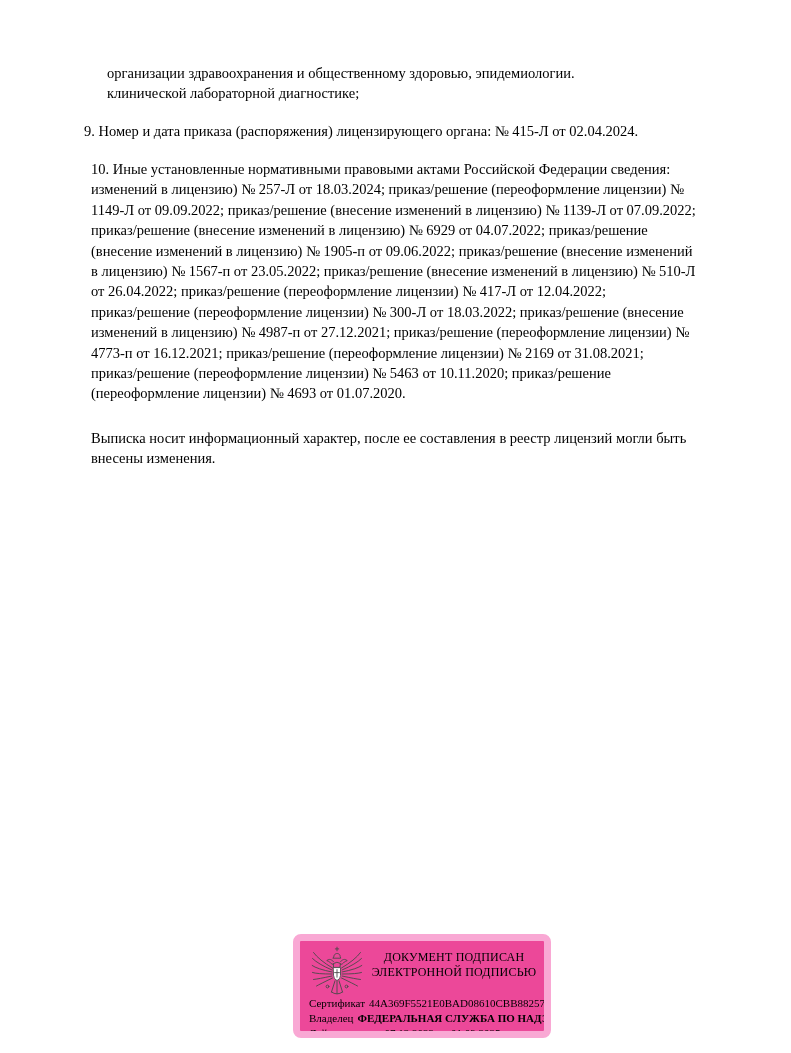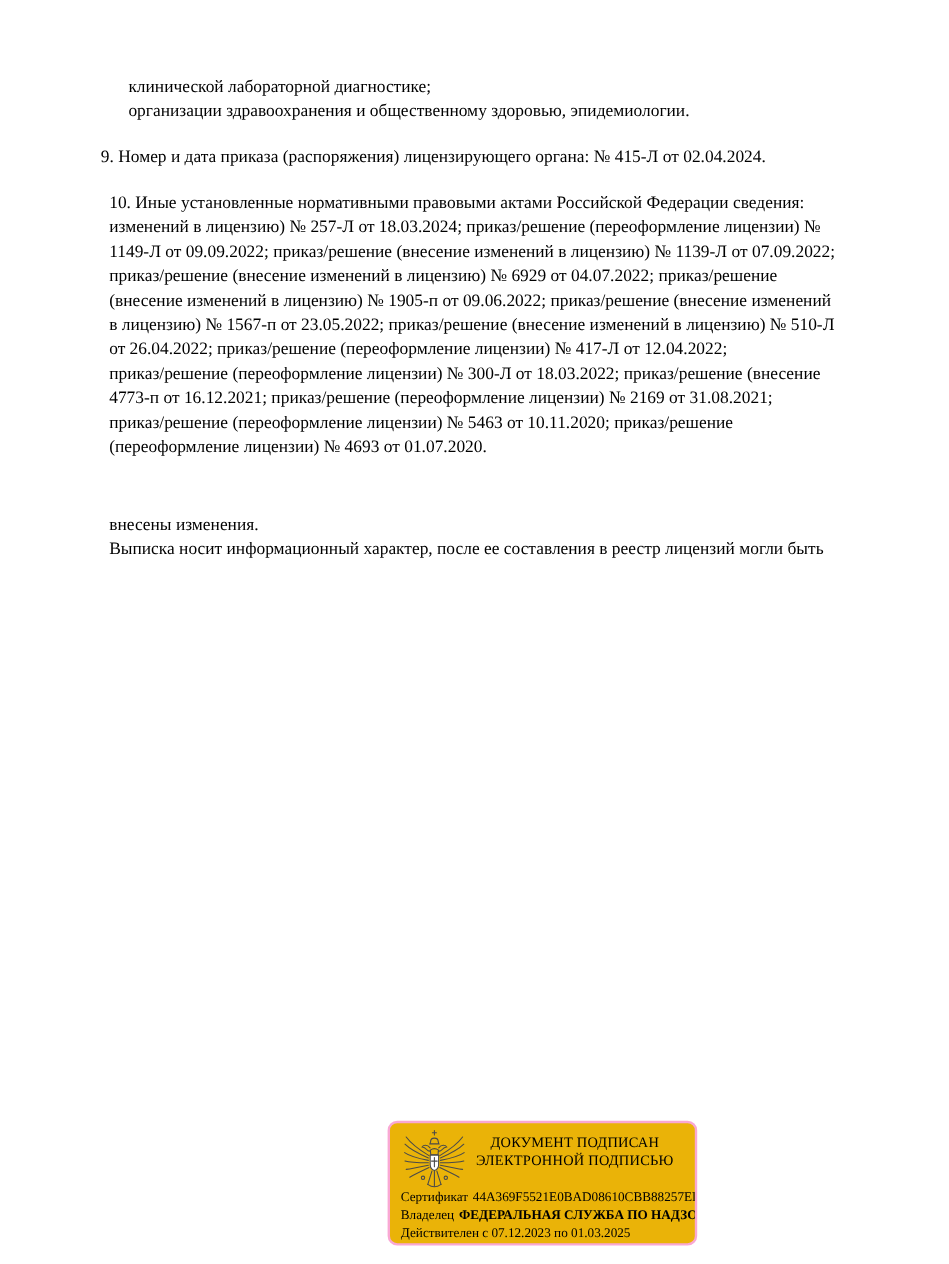--- a/index.html
+++ b/index.html
@@ -28,26 +28,25 @@
   #item10      { left: 91px;  top: 159px; }
   #note        { left: 91px;  top: 428px; }
 
   
   .stamp {
     position: absolute;
     left: 293px;
     top: 934px;
     width: 258px;
     height: 104px;
-    border: 2px solid #f9a8d4;
+    border: 7px solid #f9a8d4;
     border-radius: 8px;
     box-sizing: border-box;
-    background: #eab308;
+    background: #ec4899;
     overflow: hidden;
-    margin-left: 30px;
   }
   .stamp-emblem {
     position: absolute;
     left: 11px;
     top: 5px;
     width: 52px;
     height: 50px;
   }
   .stamp-emblem svg { width: 100%; height: 100%; }
   .stamp-title {
@@ -69,45 +68,46 @@
     line-height: 15.2px;
   }
   .stamp-info .line { overflow: hidden; }
   .stamp-label { margin-right: 4px; }
   .owner-value { font-weight: bold; }
 </style>
 </head>
 <body>
 
 <div class="textblock" id="continuation">
+  <div class="line">организации здравоохранения и общественному здоровью, эпидемиологии.</div>
   <div class="line">клинической лабораторной диагностике;</div>
-  <div class="line">организации здравоохранения и общественному здоровью, эпидемиологии.</div>
 </div>
 
 <div class="textblock" id="item9">
   <div class="line">9. Номер и дата приказа (распоряжения) лицензирующего органа: № 415-Л от 02.04.2024.</div>
 </div>
 
 <div class="textblock" id="item10">
   <div class="line">10. Иные установленные нормативными правовыми актами Российской Федерации сведения:</div>
   <div class="line">изменений в лицензию) № 257-Л от 18.03.2024; приказ/решение (переоформление лицензии) №</div>
   <div class="line">1149-Л от 09.09.2022; приказ/решение (внесение изменений в лицензию) № 1139-Л от 07.09.2022;</div>
   <div class="line">приказ/решение (внесение изменений в лицензию) № 6929 от 04.07.2022; приказ/решение</div>
   <div class="line">(внесение изменений в лицензию) № 1905-п от 09.06.2022; приказ/решение (внесение изменений</div>
   <div class="line">в лицензию) № 1567-п от 23.05.2022; приказ/решение (внесение изменений в лицензию) № 510-Л</div>
   <div class="line">от 26.04.2022; приказ/решение (переоформление лицензии) № 417-Л от 12.04.2022;</div>
   <div class="line">приказ/решение (переоформление лицензии) № 300-Л от 18.03.2022; приказ/решение (внесение</div>
+  <div class="line">изменений в лицензию) № 4987-п от 27.12.2021; приказ/решение (переоформление лицензии) №</div>
   <div class="line">4773-п от 16.12.2021; приказ/решение (переоформление лицензии) № 2169 от 31.08.2021;</div>
   <div class="line">приказ/решение (переоформление лицензии) № 5463 от 10.11.2020; приказ/решение</div>
   <div class="line">(переоформление лицензии) № 4693 от 01.07.2020.</div>
 </div>
 
 <div class="textblock" id="note">
+  <div class="line">Выписка носит информационный характер, после ее составления в реестр лицензий могли быть</div>
   <div class="line">внесены изменения.</div>
-  <div class="line">Выписка носит информационный характер, после ее составления в реестр лицензий могли быть</div>
 </div>
 
 <div class="stamp">
   <div class="stamp-emblem">
     <svg viewBox="0 0 52 50" xmlns="http://www.w3.org/2000/svg" fill="none" stroke="#4a4a4a" stroke-width="0.9" stroke-linecap="round">
 
       <path d="M26 1.2 v3.6 M24.3 2.9 h3.4"></path>
 
       <path d="M22.8 10.6 c0 -4.2 6.4 -4.2 6.4 0 l0.6 1.6 h-7.6 z"></path>
 

